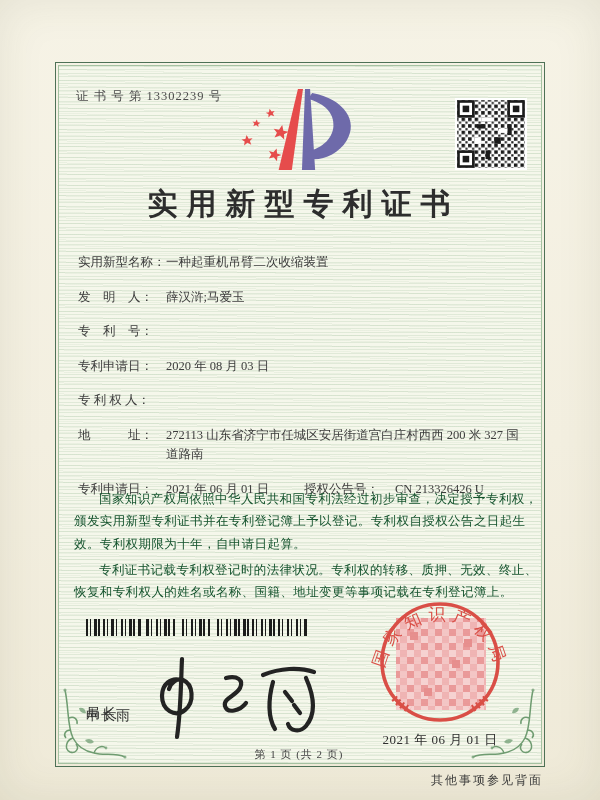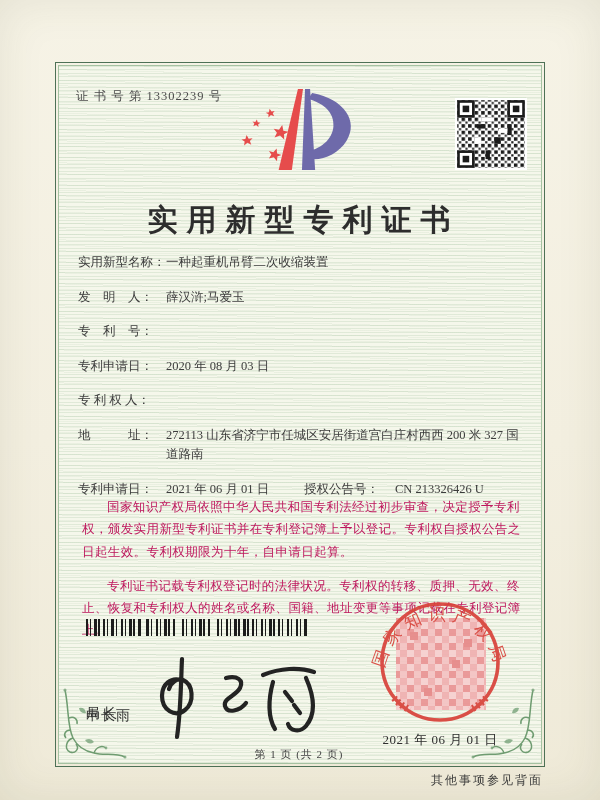--- a/index.html
+++ b/index.html
@@ -23,31 +23,31 @@
     background-color:#f5f7eb;
     background-image:
       repeating-linear-gradient(0deg, rgba(120,165,120,.17) 0 1px, rgba(0,0,0,0) 1px 3.5px),
       repeating-linear-gradient(1.5deg, rgba(120,165,120,.09) 0 1px, rgba(0,0,0,0) 1px 5.5px);
   }
   .cert-no{position:absolute;left:76px;top:88px;font-size:12.5px;color:#4c4c4c;letter-spacing:1px;}
   .logo{position:absolute;left:233px;top:76px;width:142px;height:108px;}
   .qr{position:absolute;left:455px;top:98px;width:72px;height:72px;}
   .title{
     position:absolute;left:55px;top:184px;width:488px;text-align:center;
-    font-size:30px;font-weight:600;color:#2d2d2d;letter-spacing:9px;text-indent:9px;margin-top:16px;
+    font-size:30px;font-weight:600;color:#2d2d2d;letter-spacing:9px;text-indent:9px;
   }
   .fields{position:absolute;left:78px;top:253px;width:452px;font-size:12.5px;color:#3c3c3c;}
   .frow{display:flex;margin-bottom:16.5px;line-height:18px;position:relative;}
   .lbl{flex:none;width:88px;white-space:nowrap;}
   .val{white-space:nowrap;}
   .addr .val{white-space:normal;line-height:19px;}
   .grant .pair2{position:absolute;left:226px;top:0;display:flex;}
   .grant .pair2 .lbl{width:auto;margin-right:16px;}
   .paras{position:absolute;left:70px;top:484px;width:472px;}
-  .paras p{margin:12px;font-size:12.5px;line-height:1.78;color:#be185d;text-indent:2em;letter-spacing:.4px;}
+  .paras p{margin:4px;font-size:12.5px;line-height:1.78;color:#14532d;text-indent:2em;letter-spacing:.4px;}
   .barcode{
     position:absolute;left:86px;top:619px;width:221px;height:17px;
     background-image:repeating-linear-gradient(90deg,
       #1c1c1c 0 2px, rgba(0,0,0,0) 2px 4px,
       #1c1c1c 4px 5px, rgba(0,0,0,0) 5px 8px,
       #1c1c1c 8px 11px, rgba(0,0,0,0) 11px 12.5px,
       #1c1c1c 12.5px 14px, rgba(0,0,0,0) 14px 17.5px);
   }
   .director-title{position:absolute;left:86px;top:677px;font-size:14px;color:#333;letter-spacing:3px;margin-top:28px;}
   .director-name{position:absolute;left:86px;top:707px;font-size:14px;color:#333;letter-spacing:1px;}

